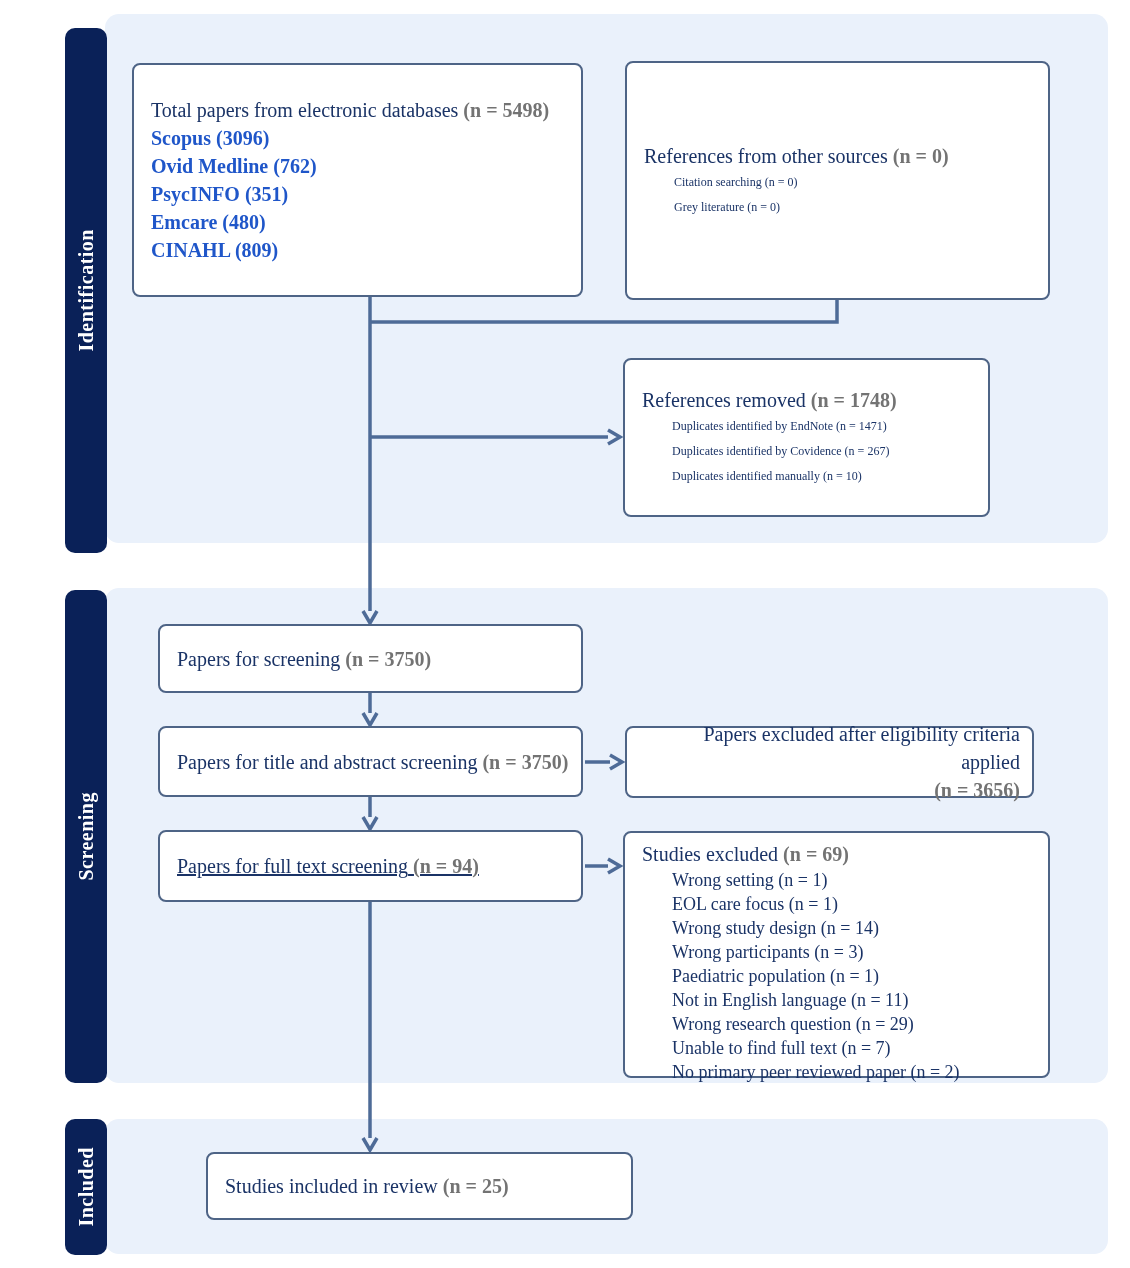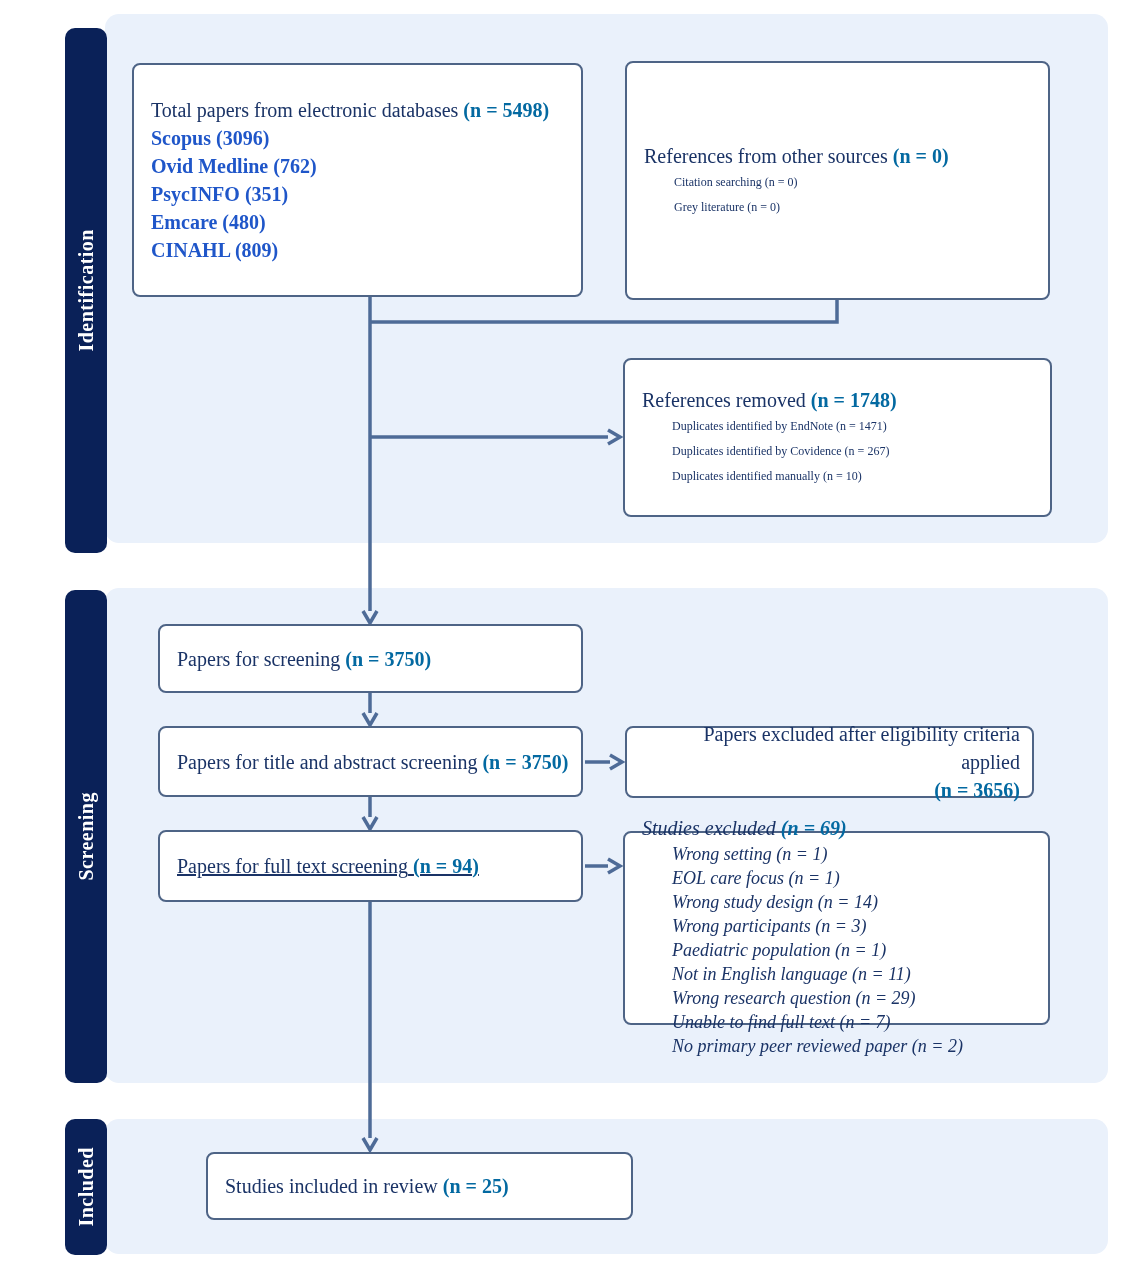--- a/index.html
+++ b/index.html
@@ -21,21 +21,21 @@
   .box {
     position:absolute; background:#ffffff;
     border:2.5px solid #4e6486; border-radius:8px;
     box-sizing:border-box; display:flex; flex-direction:column;
     justify-content:center; padding:6px 12px 6px 17px;
     color:#1a3366;
   }
   .line  { font-size:20px; line-height:28px; }
   .sub   { font-size:12px; line-height:25px; padding-left:30px; }
   .sub-tight { font-size:18px; line-height:24px; padding-left:30px; }
-  .count { color:#0369a1; font-weight:bold; }
+  .count { color:#737373; font-weight:bold; }
   .dbitem{ color:#1f56c9; font-weight:bold; font-size:20px; line-height:28px; }
   svg.connectors { position:absolute; left:0; top:0; pointer-events:none; }
 </style>
 </head>
 <body>
 
 <div class="canvas">
 
   <div class="band" style="left:105px; top:14px; width:1003px; height:529px;"></div>
   <div class="band" style="left:105px; top:588px; width:1003px; height:495px;"></div>
@@ -83,21 +83,21 @@
 
   <div class="box" style="left:625px; top:61px; width:425px; height:239px;">
     <div class="line">
       <span>References from other sources</span>
       <span class="count">(n = 0)</span>
     </div>
     <div class="sub">Citation searching (n = 0)</div>
     <div class="sub">Grey literature (n = 0)</div>
   </div>
 
-  <div class="box" style="left:623px; top:358px; width:429px; height:159px;">
+  <div class="box" style="left:623px; top:358px; width:367px; height:159px;">
     <div class="line">
       <span>References removed</span>
       <span class="count">(n = 1748)</span>
     </div>
     <div class="sub">Duplicates identified by EndNote (n = 1471)</div>
     <div class="sub">Duplicates identified by Covidence (n = 267)</div>
     <div class="sub">Duplicates identified manually (n = 10)</div>
   </div>
 
   <div class="box" style="left:158px; top:624px; width:425px; height:69px;">
@@ -119,21 +119,21 @@
     <div class="line count">(n = 3656)</div>
   </div>
 
   <div class="box" style="left:158px; top:830px; width:425px; height:72px;text-decoration:underline;">
     <div class="line">
       <span>Papers for full text screening</span>
       <span class="count">(n = 94)</span>
     </div>
   </div>
 
-  <div class="box" style="left:623px; top:831px; width:427px; height:194px; padding-top:19px; padding-bottom:3px;font-style:italic;">
+  <div class="box" style="left:623px; top:831px; width:427px; height:247px; padding-top:19px; padding-bottom:3px;">
     <div class="line" style="line-height:27px;">
       <span>Studies excluded</span>
       <span class="count">(n = 69)</span>
     </div>
     <div class="sub-tight">Wrong setting (n = 1)</div>
     <div class="sub-tight">EOL care focus (n = 1)</div>
     <div class="sub-tight">Wrong study design (n = 14)</div>
     <div class="sub-tight">Wrong participants (n = 3)</div>
     <div class="sub-tight">Paediatric population (n = 1)</div>
     <div class="sub-tight">Not in English language (n = 11)</div>

